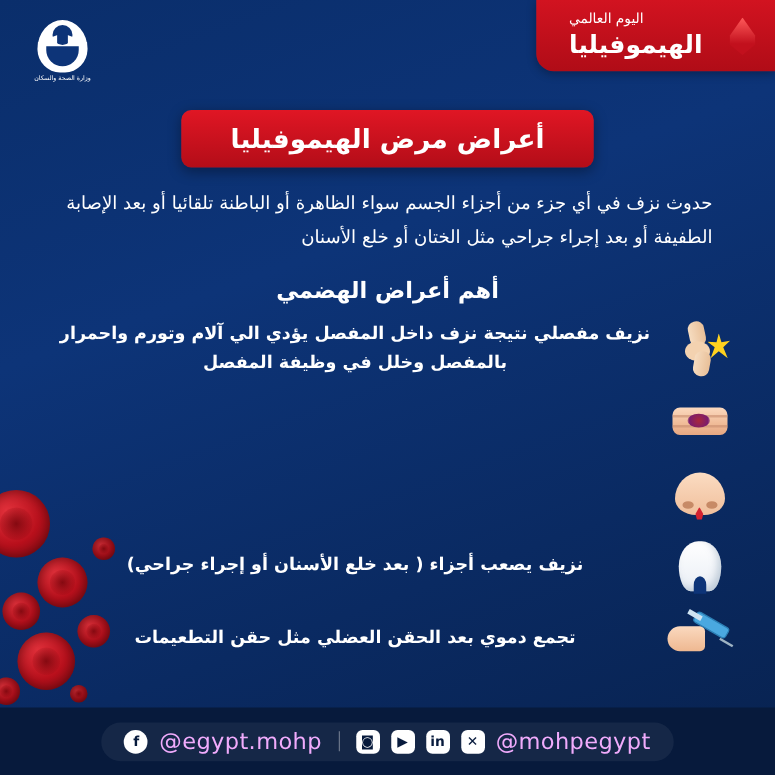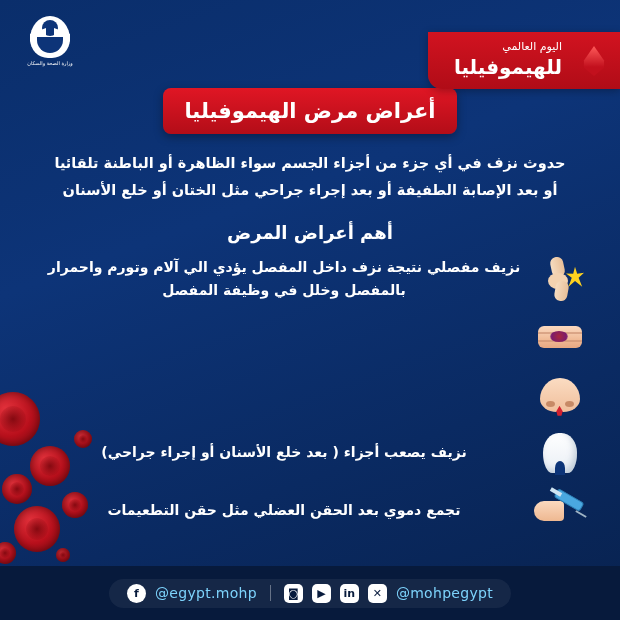--- a/index.html
+++ b/index.html
@@ -72,58 +72,57 @@
   .logo-text {
     margin-top: 2px; font-size: 5px; color: #ffffff; letter-spacing: .2px;
     white-space: nowrap;
   }
 
   .wd-badge {
     position: absolute; right: 0; top: 0;
     background: linear-gradient(180deg, #d21320 0%, #b00c17 100%);
     border-radius: 0 0 0 14px;
     padding: 8px 58px 10px 26px;
-    text-align: right;
+    text-align: left;
     box-shadow: 0 2px 8px rgba(0,0,0,.3);
-    margin-top: 32px;
   }
   .wd-line1 { color: #ffffff; font-size: 11px; direction: rtl; }
   .wd-line2 { color: #ffffff; font-size: 20px; font-weight: bold; direction: rtl; margin-top: 2px; }
   .droplet {
     position: absolute; right: 14px; top: 14px;
     width: 24px; height: 30px;
     background: linear-gradient(180deg, #ff5a5a 0%, #c2101d 70%);
     border-radius: 50% 50% 50% 50% / 62% 62% 38% 38%;
     transform: rotate(0deg);
     clip-path: polygon(50% 0%, 92% 48%, 92% 72%, 50% 100%, 8% 72%, 8% 48%);
   }
 
   
   .headline {
     margin: 10px auto 0;
-    width: 294px;
+    width: 330px;
     background: linear-gradient(180deg, #e01624 0%, #b30d18 100%);
     border-radius: 8px;
     padding: 11px 18px;
     text-align: center;
     color: #fff;
     font-size: 21px;
     font-weight: bold;
     direction: rtl;
     box-shadow: 0 3px 10px rgba(0,0,0,.35);
   }
 
   .intro {
     margin: 16px auto 0;
     width: 520px;
-    text-align: center;
+    text-align: right;
     color: #ffffff;
     direction: rtl;
     font-size: 14.5px;
-    font-weight: bold;
+    font-weight: normal;
     line-height: 1.85;
   }
 
   .section-title {
     margin: 18px auto 4px;
     text-align: center;
     color: #ffffff;
     direction: rtl;
     font-size: 18px;
     font-weight: bold;
@@ -278,21 +277,21 @@
     border-radius: 16px;
     padding: 5px 18px;
   }
   .sicon {
     width: 19px; height: 19px; border-radius: 50%;
     background: #ffffff; color: #071a3c;
     display: flex; align-items: center; justify-content: center;
     font-size: 11px; font-weight: bold;
   }
   .sicon.sq { border-radius: 5px; }
-  .handle { color: #7dd3fc; font-size: 14px; letter-spacing: .3px; }
+  .handle { color: #f0abfc; font-size: 18px; letter-spacing: .3px; }
   .sep { width: 1px; height: 16px; background: rgba(255,255,255,.35); margin: 0 4px; }
 </style>
 </head>
 <body>
 
 <div class="poster">
 
   <div class="cell c1"></div>
   <div class="cell c2"></div>
   <div class="cell c3"></div>
@@ -306,30 +305,30 @@
     <div class="logo">
       <div class="logo-emblem">
         <span class="logo-wing-l"></span>
         <span class="logo-wing-r"></span>
       </div>
       <div class="logo-text">وزارة الصحة والسكان</div>
     </div>
 
     <div class="wd-badge">
       <div class="wd-line1">اليوم العالمي</div>
-      <div class="wd-line2">للهيموفيليا</div>
+      <div class="wd-line2">الهيموفيليا</div>
       <span class="droplet"></span>
     </div>
   </div>
 
   <div class="headline">أعراض مرض الهيموفيليا</div>
 
   <div class="intro">حدوث نزف في أي جزء من أجزاء الجسم سواء الظاهرة أو الباطنة تلقائيا أو بعد الإصابة الطفيفة أو بعد إجراء جراحي مثل الختان أو خلع الأسنان</div>
 
-  <div class="section-title">أهم أعراض المرض</div>
+  <div class="section-title">أهم أعراض الهضمي</div>
 
   <div class="list">
 
     <div class="row">
       <div class="row-icon ic-knee">
         <span class="bone-u"></span>
           <span class="joint"></span>
           <span class="bone-l"></span>
           <span class="spark"></span>
       </div>

